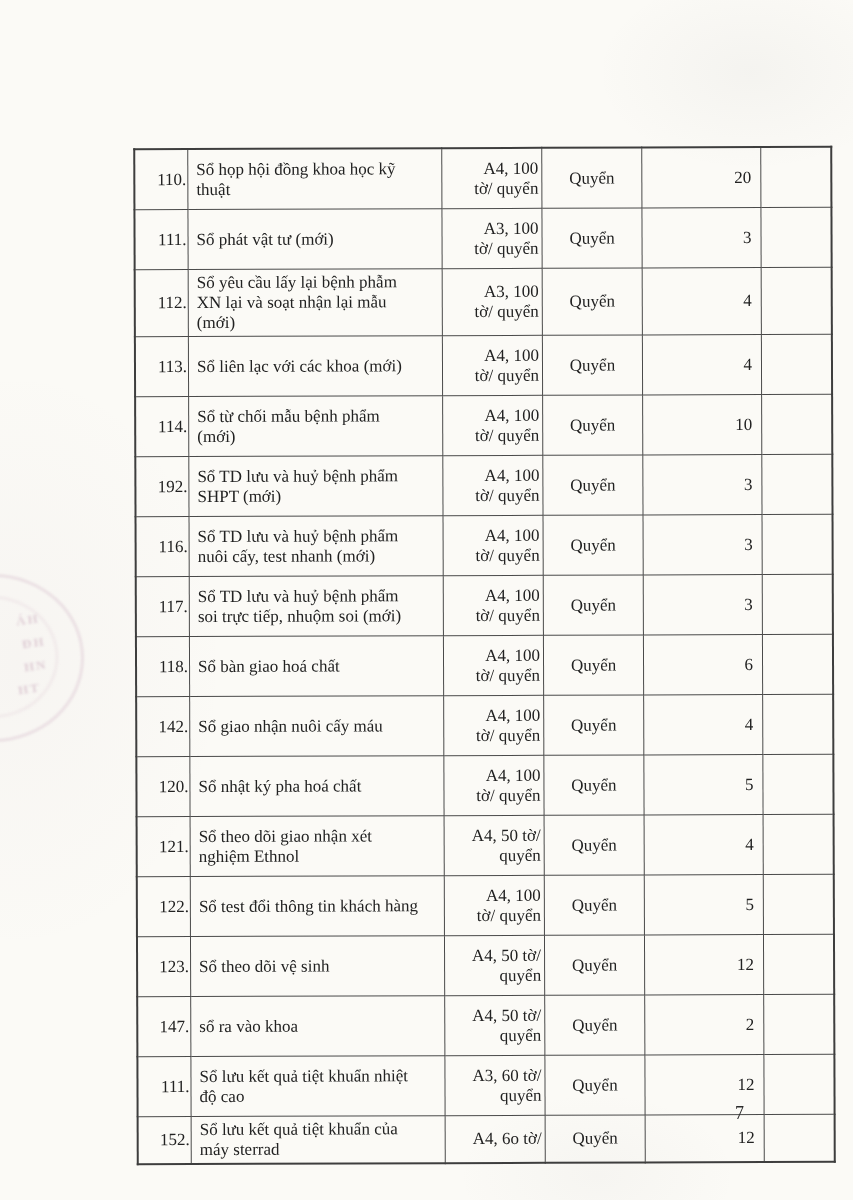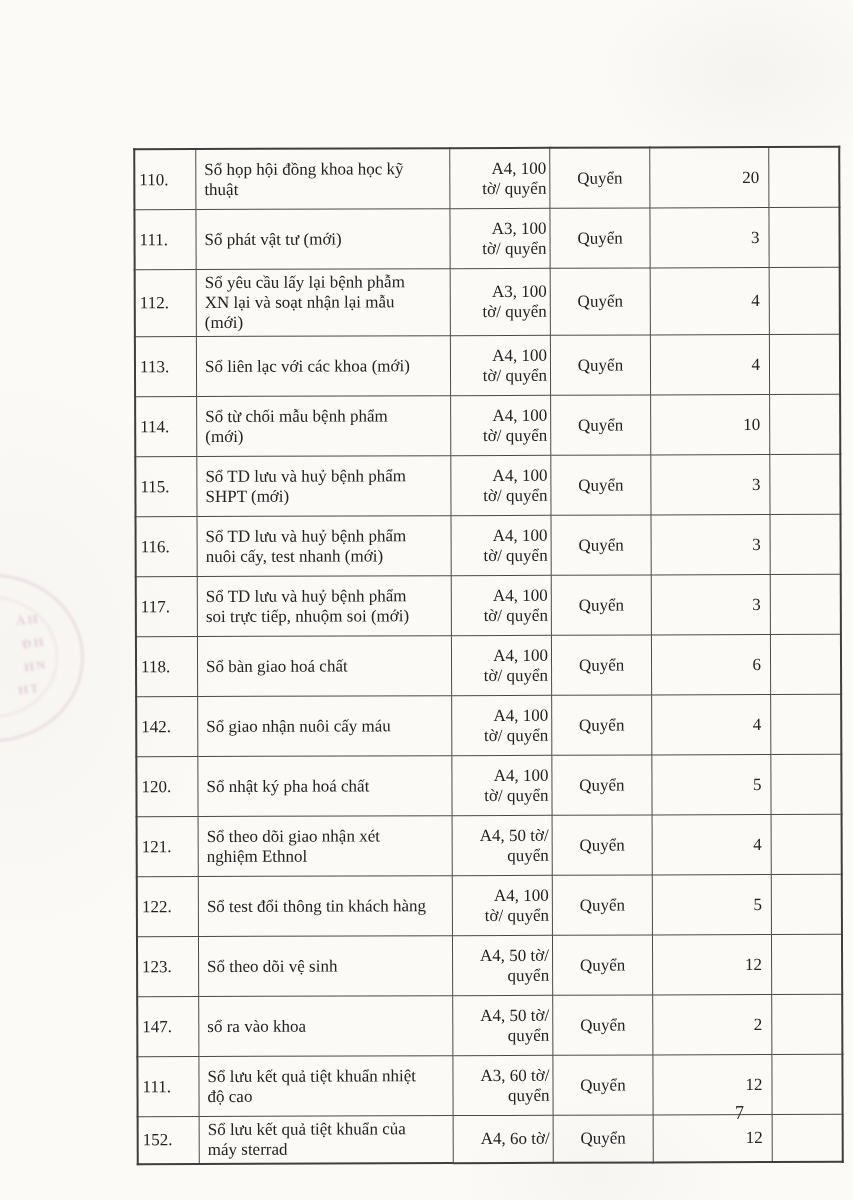--- a/index.html
+++ b/index.html
@@ -65,21 +65,21 @@
   }
   .doc-table td {
     border: 1.5px solid #4a4a4a;
     vertical-align: middle;
     height: 53px;
     background: transparent;
   }
   .doc-table { border: 2px solid #3e3e3e; }
   .doc-table tr:last-child td { height: 40px; }
 
-  td.c-no   { width: 47px;  text-align: left; padding: 2px 9px 2px 4px; }
+  td.c-no   { width: 47px;  text-align: right; padding: 2px 1px 2px 4px; }
   td.c-name { width: 243px; text-align: left; padding: 3px 2px 3px 8px; white-space: pre-line; margin-top: 28px; }
   td.c-spec { width: 93px;  text-align: right; padding: 3px 3px; white-space: pre-line; }
   td.c-unit { width: 95px;  text-align: center; padding: 3px 2px; }
   td.c-qty  { width: 107px; text-align: right; padding: 3px 9px 3px 2px; }
   td.c-blank{ width: 67px; }
 
   .page-number {
     position: absolute; left: 735px; top: 1103px;
     font-size: 18px; color: #2a2a2a;
   }
@@ -146,21 +146,21 @@
     <td class="c-name">Sổ từ chối mẫu bệnh phẩm
 (mới)</td>
     <td class="c-spec">A4, 100
 tờ/ quyển</td>
     <td class="c-unit">Quyển</td>
     <td class="c-qty">10</td>
     <td class="c-blank"></td>
   </tr>
 
   <tr>
-    <td class="c-no">115.</td>
+    <td class="c-no">192.</td>
     <td class="c-name">Sổ TD lưu và huỷ bệnh phẩm
 SHPT (mới)</td>
     <td class="c-spec">A4, 100
 tờ/ quyển</td>
     <td class="c-unit">Quyển</td>
     <td class="c-qty">3</td>
     <td class="c-blank"></td>
   </tr>
 
   <tr>

